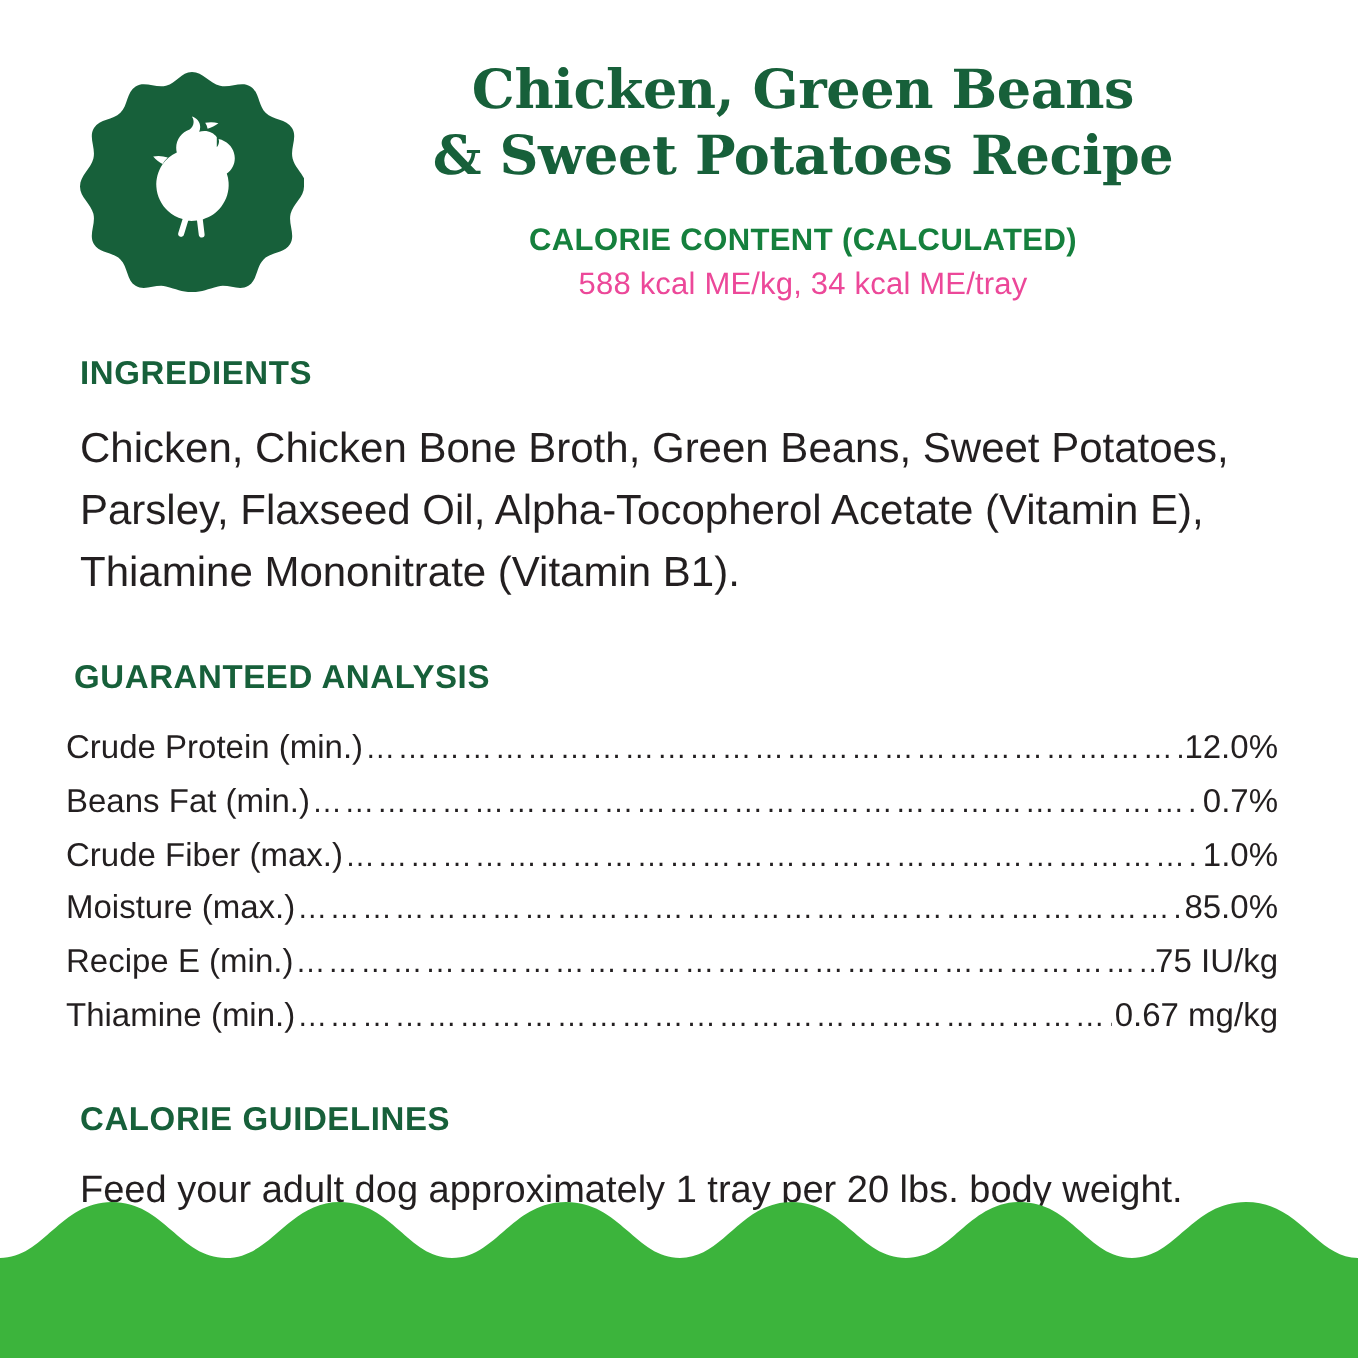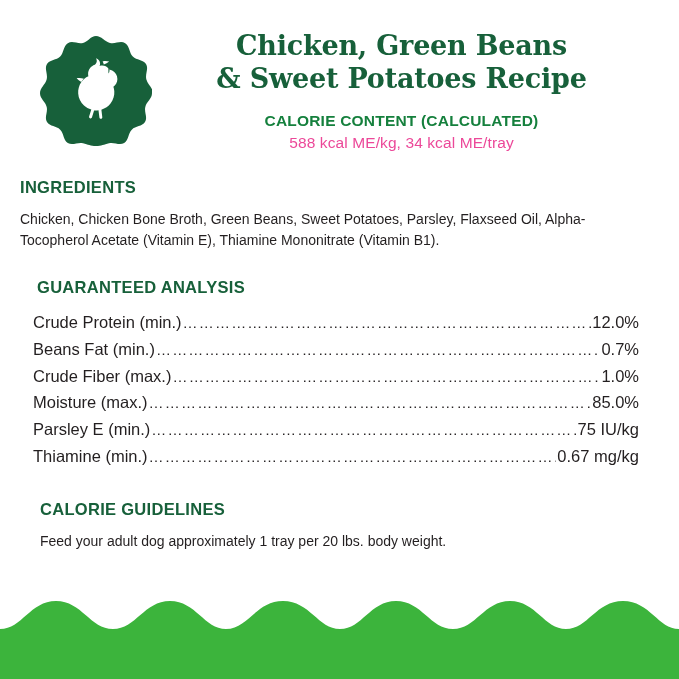--- a/index.html
+++ b/index.html
@@ -75,23 +75,23 @@
     padding: 0 40px;
   }
   .section-heading {
     color: #17603a;
     font-size: 16.5px;
     font-weight: bold;
     letter-spacing: 0.3px;
   }
   .section-heading.indent { padding-left: 4px; }
 
-  .ingredients-wrap { margin-top: 26px; padding-left: 20px; }
+  .ingredients-wrap { margin-top: 26px; }
   .ingredients-body {
-    font-size: 14px;
+    font-size: 21px;
     line-height: 1.48;
     margin-top: 12px;
     color: #231f20;
   }
 
   .ga-wrap { margin-top: 28px; padding-left: 33px; }
   .ga-list {
     margin-top: 12px;
     font-size: 16.5px;
     color: #231f20;
@@ -109,21 +109,21 @@
     white-space: nowrap;
     margin: 0 1px;
     letter-spacing: 1.2px;
     font-size: 15px;
     color: #231f20;
   }
   .ga-value { flex: 0 0 auto; }
 
   .feeding-wrap { margin-top: 30px; }
   .feeding-body {
-    font-size: 14px;
+    font-size: 19px;
     line-height: 1.48;
     margin-top: 12px;
     color: #231f20;
   }
 
   
   .wave {
     position: absolute;
     left: 0;
     bottom: 0;
@@ -187,21 +187,21 @@
         <span class="ga-value">1.0%</span>
       </div>
 
       <div class="ga-row">
         <span class="ga-label">Moisture (max.)</span>
         <span class="ga-dots">………………………………………………………………………………</span>
         <span class="ga-value">85.0%</span>
       </div>
 
       <div class="ga-row">
-        <span class="ga-label">Parsley E (min.)</span>
+        <span class="ga-label">Recipe E (min.)</span>
         <span class="ga-dots">………………………………………………………………………………</span>
         <span class="ga-value">75 IU/kg</span>
       </div>
 
       <div class="ga-row">
         <span class="ga-label">Thiamine (min.)</span>
         <span class="ga-dots">………………………………………………………………………………</span>
         <span class="ga-value">0.67 mg/kg</span>
       </div>
 

